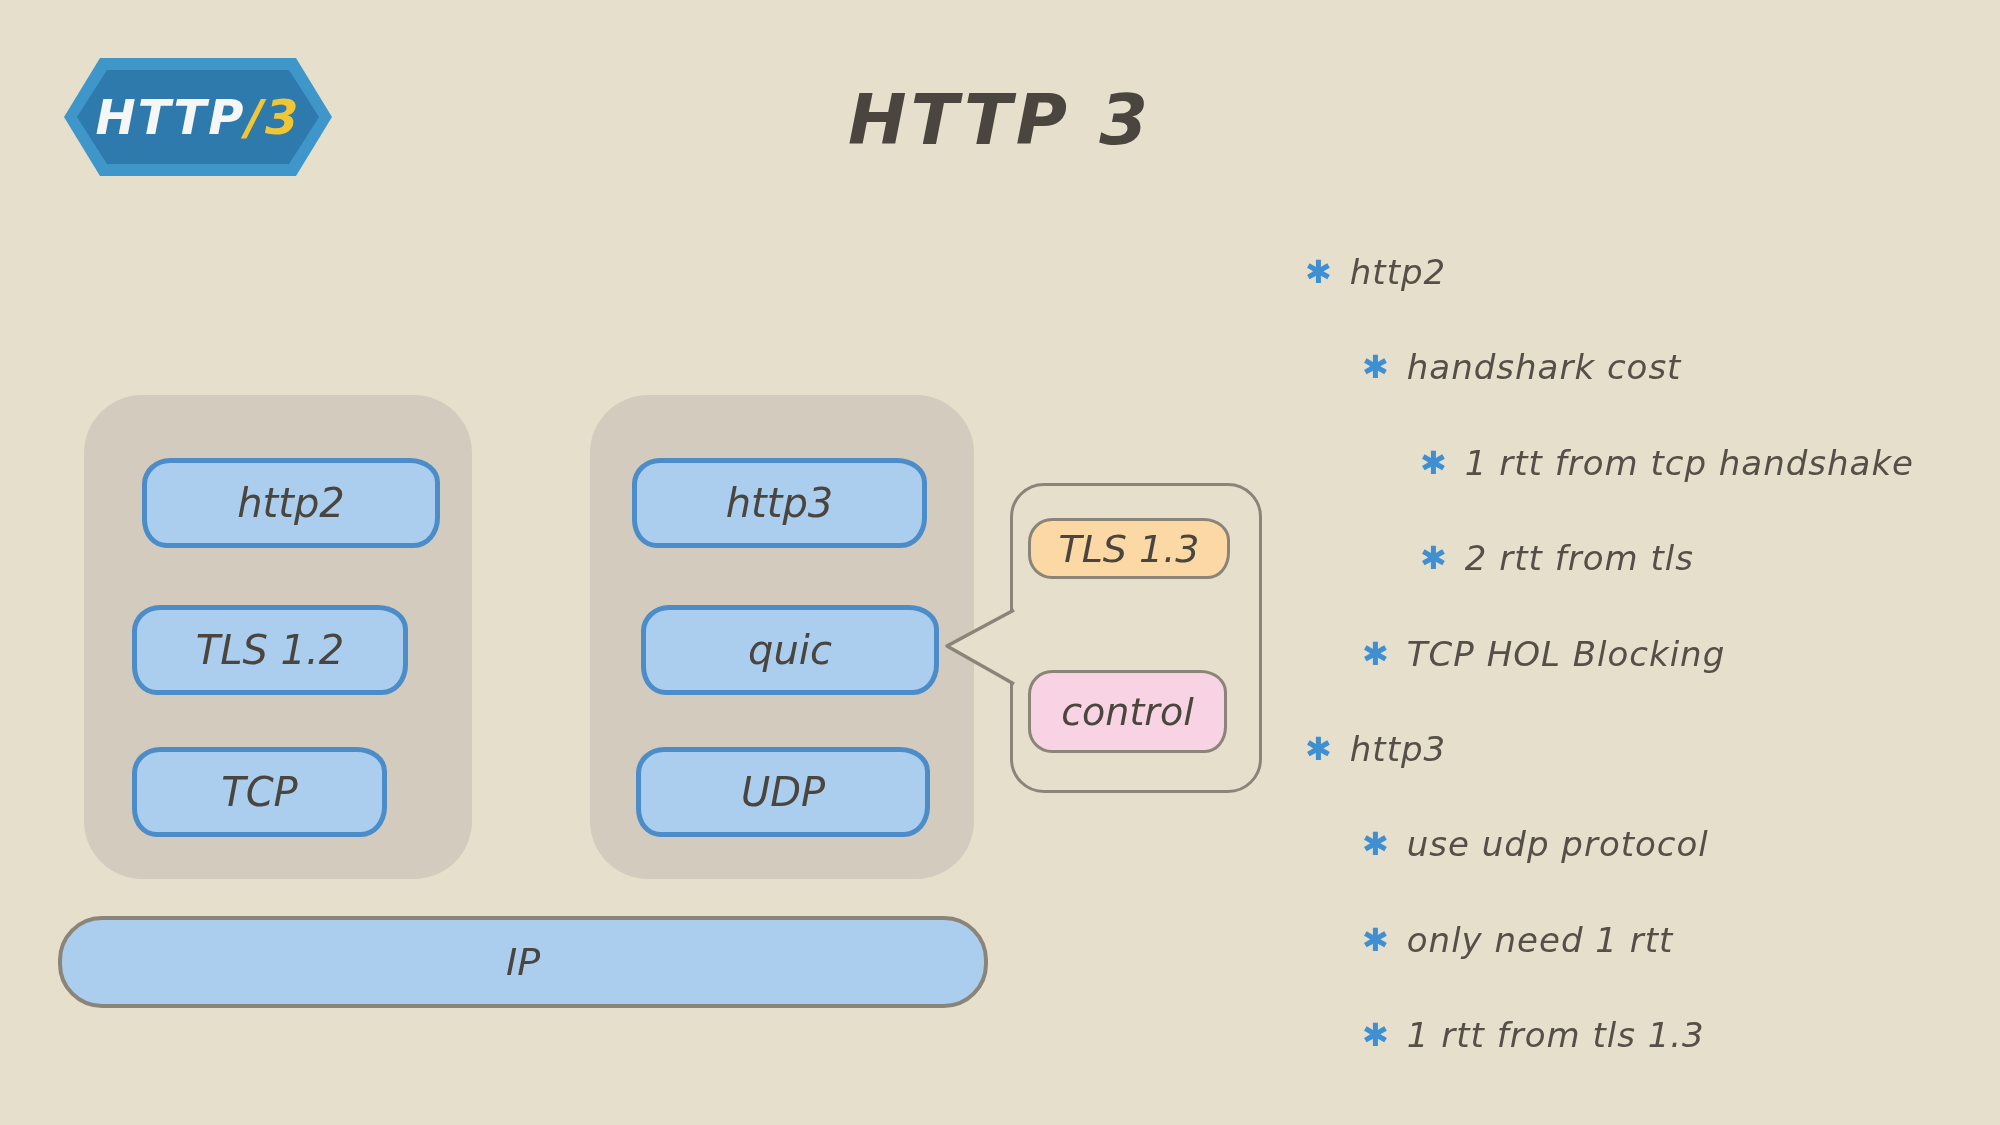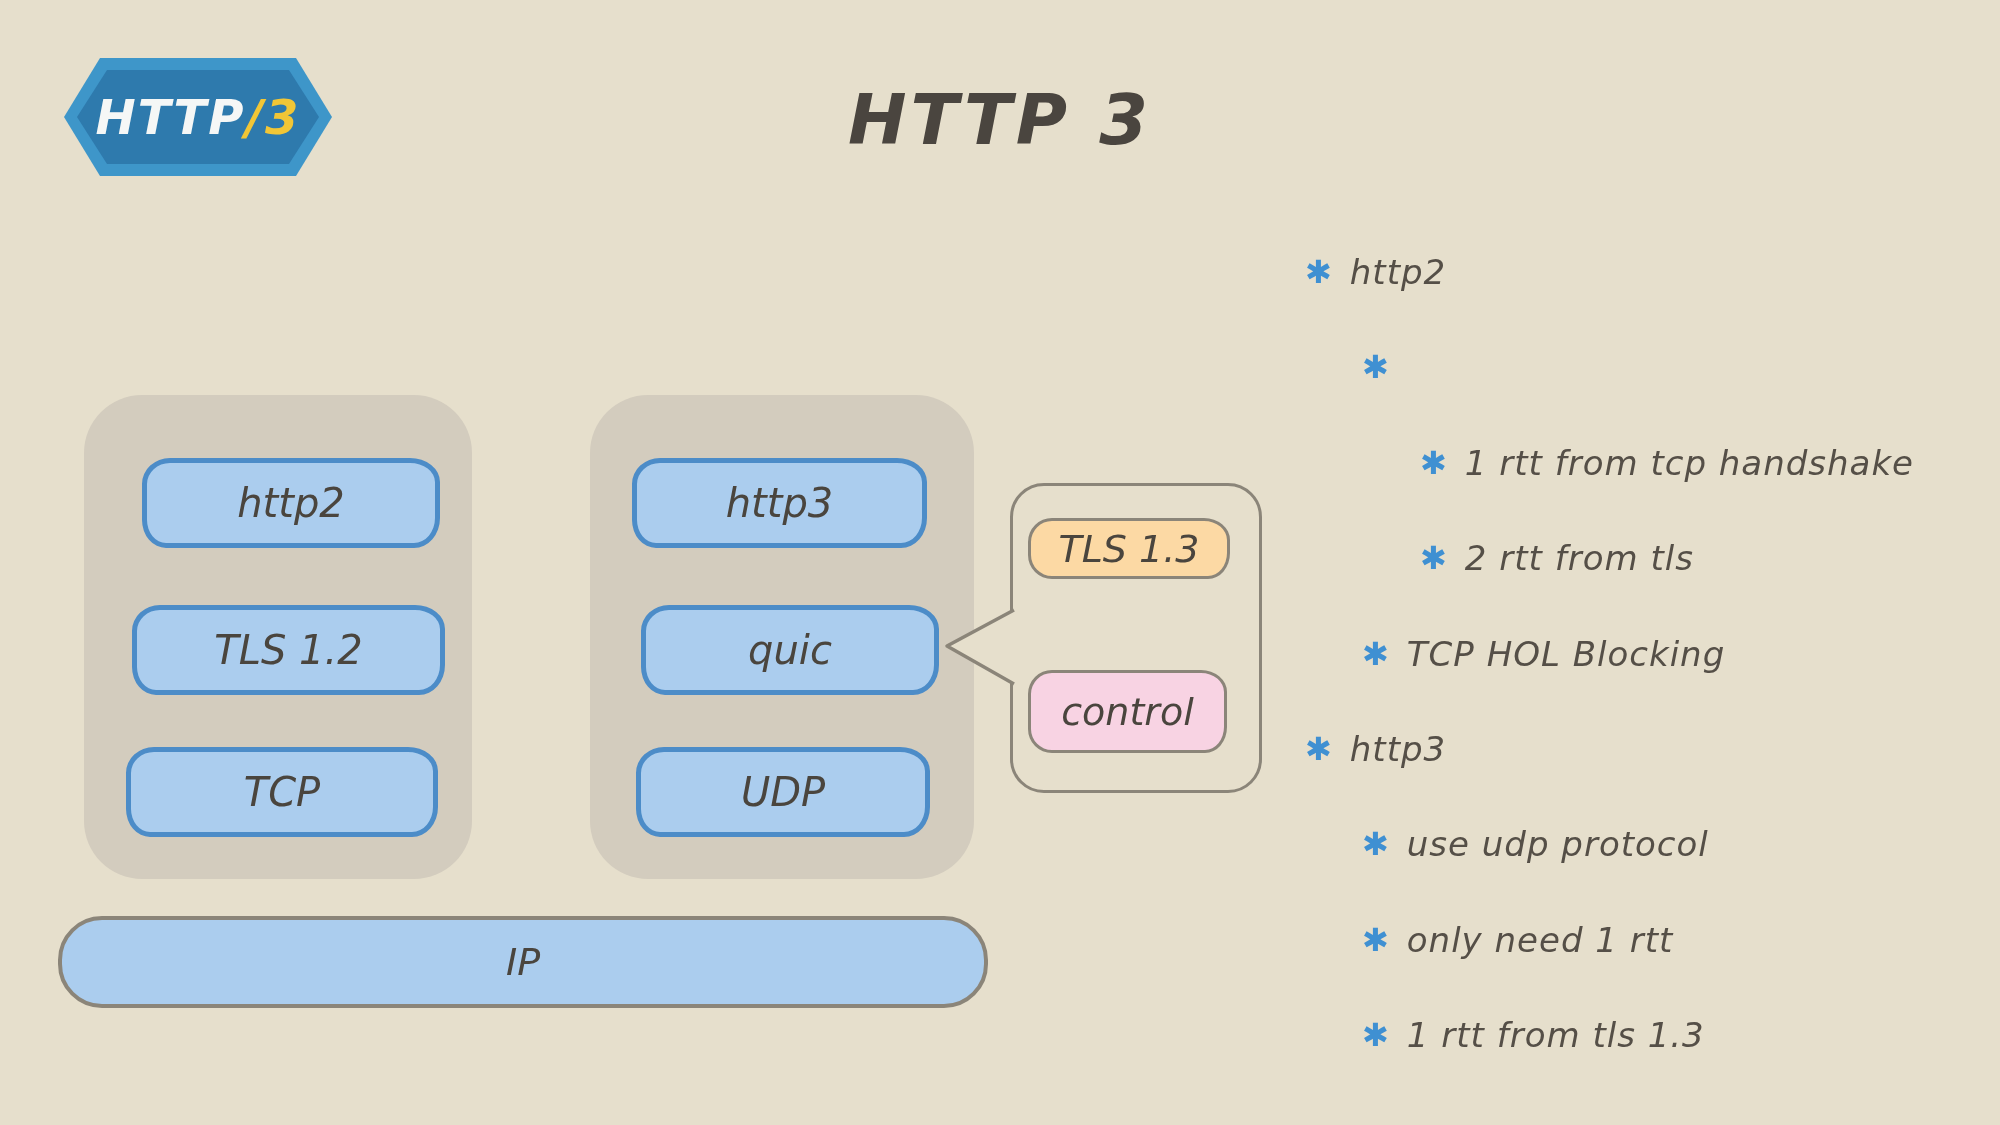--- a/index.html
+++ b/index.html
@@ -66,22 +66,22 @@
   .layer{
     background:var(--blue-fill);
     border:5px solid var(--blue-border);
     border-radius:28px 30px 26px 24px / 26px 24px 30px 28px;
     display:flex;align-items:center;justify-content:center;
     font-size:40px;color:var(--ink);
     box-sizing:border-box;
     z-index:2;
   }
   .b-http2{left:142px;top:458px;width:298px;height:90px;}
-  .b-tls12{left:132px;top:605px;width:313px;height:90px;}
-  .b-tcp  {left:126px;top:747px;width:312px;height:90px;}
+  .b-tls12{left:132px;top:605px;width:276px;height:90px;}
+  .b-tcp  {left:132px;top:747px;width:255px;height:90px;}
   .b-http3{left:632px;top:458px;width:295px;height:90px;}
   .b-quic {left:632px;top:605px;width:298px;height:90px;margin-left:9px;}
   .b-udp  {left:636px;top:747px;width:294px;height:90px;}
 
   
   .b-ip{
     left:58px;top:916px;width:930px;height:92px;
     background:var(--blue-fill);
     border:4px solid var(--gray-border);
     border-radius:44px;
@@ -170,20 +170,21 @@
 
   <div class="abs mini b-control">control</div>
 
   <div>
     <div class="abs note lv1" style="top:248px">
       <span class="bullet">✱</span>
       <span class="ntext">http2</span>
     </div>
     <div class="abs note lv2" style="top:343px">
       <span class="bullet">✱</span>
+      <span class="ntext">handshark cost</span>
     </div>
     <div class="abs note lv3" style="top:439px">
       <span class="bullet">✱</span>
       <span class="ntext">1 rtt from tcp handshake</span>
     </div>
     <div class="abs note lv3" style="top:534px">
       <span class="bullet">✱</span>
       <span class="ntext">2 rtt from tls</span>
     </div>
     <div class="abs note lv2" style="top:630px">

